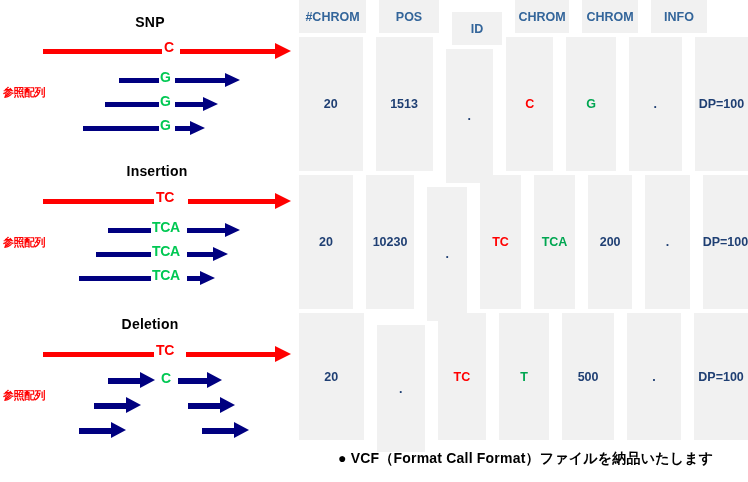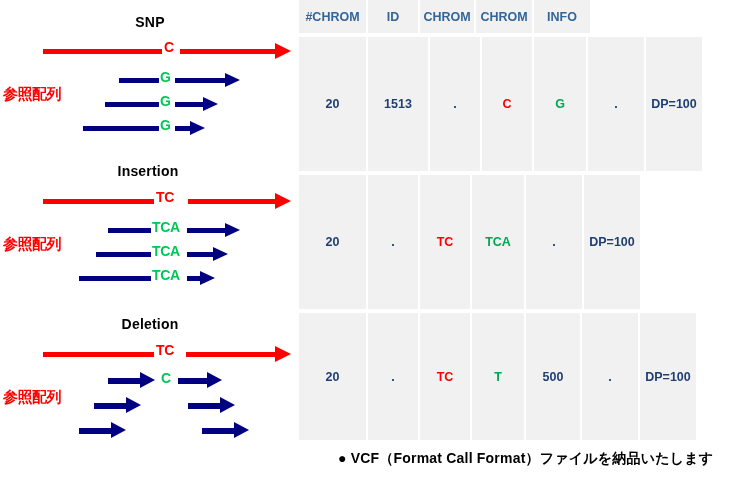--- a/index.html
+++ b/index.html
@@ -27,21 +27,21 @@
   .section-title {
     position: absolute;
     font-size: 14px;
     font-weight: bold;
     color: #000000;
     white-space: nowrap;
     letter-spacing: 0.2px;
   }
   .ref-label {
     position: absolute;
-    font-size: 15px;
+    font-size: 11px;
     font-weight: bold;
     color: #ff0000;
     white-space: nowrap;
     letter-spacing: -0.5px;
     margin-top: 41px;
   }
   .base-label {
     position: absolute;
     font-size: 14px;
     font-weight: bold;
@@ -76,42 +76,42 @@
     left: 299px;
     top: 0;
     width: 449px;
     height: 440px;
   }
   .vcf-row {
     position: absolute;
     left: 0;
     width: 449px;
     display: flex;
-    gap: 2px;
+    gap: 13px;
   }
   .vcf-cell {
     background: #f1f1f1;
     display: flex;
     align-items: center;
     justify-content: center;
     font-size: 12.5px;
     font-weight: bold;
     color: #1f3f73;
     height: 100%;
     box-sizing: border-box;
     overflow: hidden;
     white-space: nowrap;
   }
   #vcf-header .vcf-cell {
     color: #33659a;
     font-size: 12.5px;
   }
   .c-chrom  { width: 67px; }
   .c-pos    { width: 60px; }
-  .c-id     { width: 50px; }
+  .c-id     { width: 50px; margin-top: 12px; }
   .c-ref    { width: 50px; }
   .c-alt    { width: 52px; }
   .c-qual   { width: 54px; }
   .c-filter { width: 56px; }
   .c-info   { width: 56px; }
   .val-ref { color: #ff0000; }
   .val-alt { color: #00a651; }
 
   
   #caption {
@@ -147,21 +147,21 @@
   <div class="seg seg-read" style="left:105px; top:102px; width:54px; height:5px;"></div>
   <div class="seg seg-read" style="left:175px; top:102px; width:30px; height:5px;"></div>
   <div class="head head-read" style="left:203px; top:97px; border-width:7px 0 7px 15px;"></div>
   <div class="base-label base-alt" style="left:160px; top:94px;">G</div>
 
   <div class="seg seg-read" style="left:83px; top:126px; width:76px; height:5px;"></div>
   <div class="seg seg-read" style="left:175px; top:126px; width:17px; height:5px;"></div>
   <div class="head head-read" style="left:190px; top:121px; border-width:7px 0 7px 15px;"></div>
   <div class="base-label base-alt" style="left:160px; top:118px;">G</div>
 
-  <div class="section-title" style="left:148px; top:163px; transform:translateX(-50%);text-align:right;">Insertion</div>
+  <div class="section-title" style="left:157px; top:163px; transform:translateX(-50%);text-align:right;">Insertion</div>
 
   <div class="ref-label" style="left:3px; top:194px;">参照配列</div>
 
   <div class="seg seg-ref" style="left:43px; top:199px; width:111px; height:5px;"></div>
   <div class="seg seg-ref" style="left:188px; top:199px; width:91px; height:5px;"></div>
   <div class="head head-ref" style="left:275px; top:193px; border-width:8px 0 8px 16px;"></div>
   <div class="base-label base-ref" style="left:156px; top:190px;">TC</div>
 
   <div class="seg seg-read" style="left:108px; top:228px; width:43px; height:5px;"></div>
   <div class="seg seg-read" style="left:187px; top:228px; width:40px; height:5px;"></div>
@@ -201,41 +201,44 @@
   <div class="seg seg-read" style="left:79px; top:428px; width:34px; height:6px;"></div>
   <div class="head head-read" style="left:111px; top:422px; border-width:8px 0 8px 15px;"></div>
   <div class="seg seg-read" style="left:202px; top:428px; width:34px; height:6px;"></div>
   <div class="head head-read" style="left:234px; top:422px; border-width:8px 0 8px 15px;"></div>
 </div>
 
 <div id="vcf-table">
 
   <div class="vcf-row" id="vcf-header" style="top:0; height:33px;">
     <div class="vcf-cell c-chrom">#CHROM</div>
+    <div class="vcf-cell c-pos">POS</div>
     <div class="vcf-cell c-id">ID</div>
     <div class="vcf-cell c-qual">CHROM</div>
     <div class="vcf-cell c-filter">CHROM</div>
     <div class="vcf-cell c-info">INFO</div>
   </div>
 
   <div class="vcf-row" style="top:37px; height:134px;">
     <div class="vcf-cell c-chrom">20</div>
     <div class="vcf-cell c-pos">1513</div>
     <div class="vcf-cell c-id">.</div>
     <div class="vcf-cell c-ref val-ref">C</div>
     <div class="vcf-cell c-alt val-alt">G</div>
     <div class="vcf-cell c-filter">.</div>
     <div class="vcf-cell c-info">DP=100</div>
   </div>
 
   <div class="vcf-row" style="top:175px; height:134px;">
     <div class="vcf-cell c-chrom">20</div>
+    <div class="vcf-cell c-pos">10230</div>
     <div class="vcf-cell c-id">.</div>
     <div class="vcf-cell c-ref val-ref">TC</div>
     <div class="vcf-cell c-alt val-alt">TCA</div>
+    <div class="vcf-cell c-qual">200</div>
     <div class="vcf-cell c-filter">.</div>
     <div class="vcf-cell c-info">DP=100</div>
   </div>
 
   <div class="vcf-row" style="top:313px; height:127px;">
     <div class="vcf-cell c-chrom">20</div>
     <div class="vcf-cell c-id">.</div>
     <div class="vcf-cell c-ref val-ref">TC</div>
     <div class="vcf-cell c-alt val-alt">T</div>
     <div class="vcf-cell c-qual">500</div>

